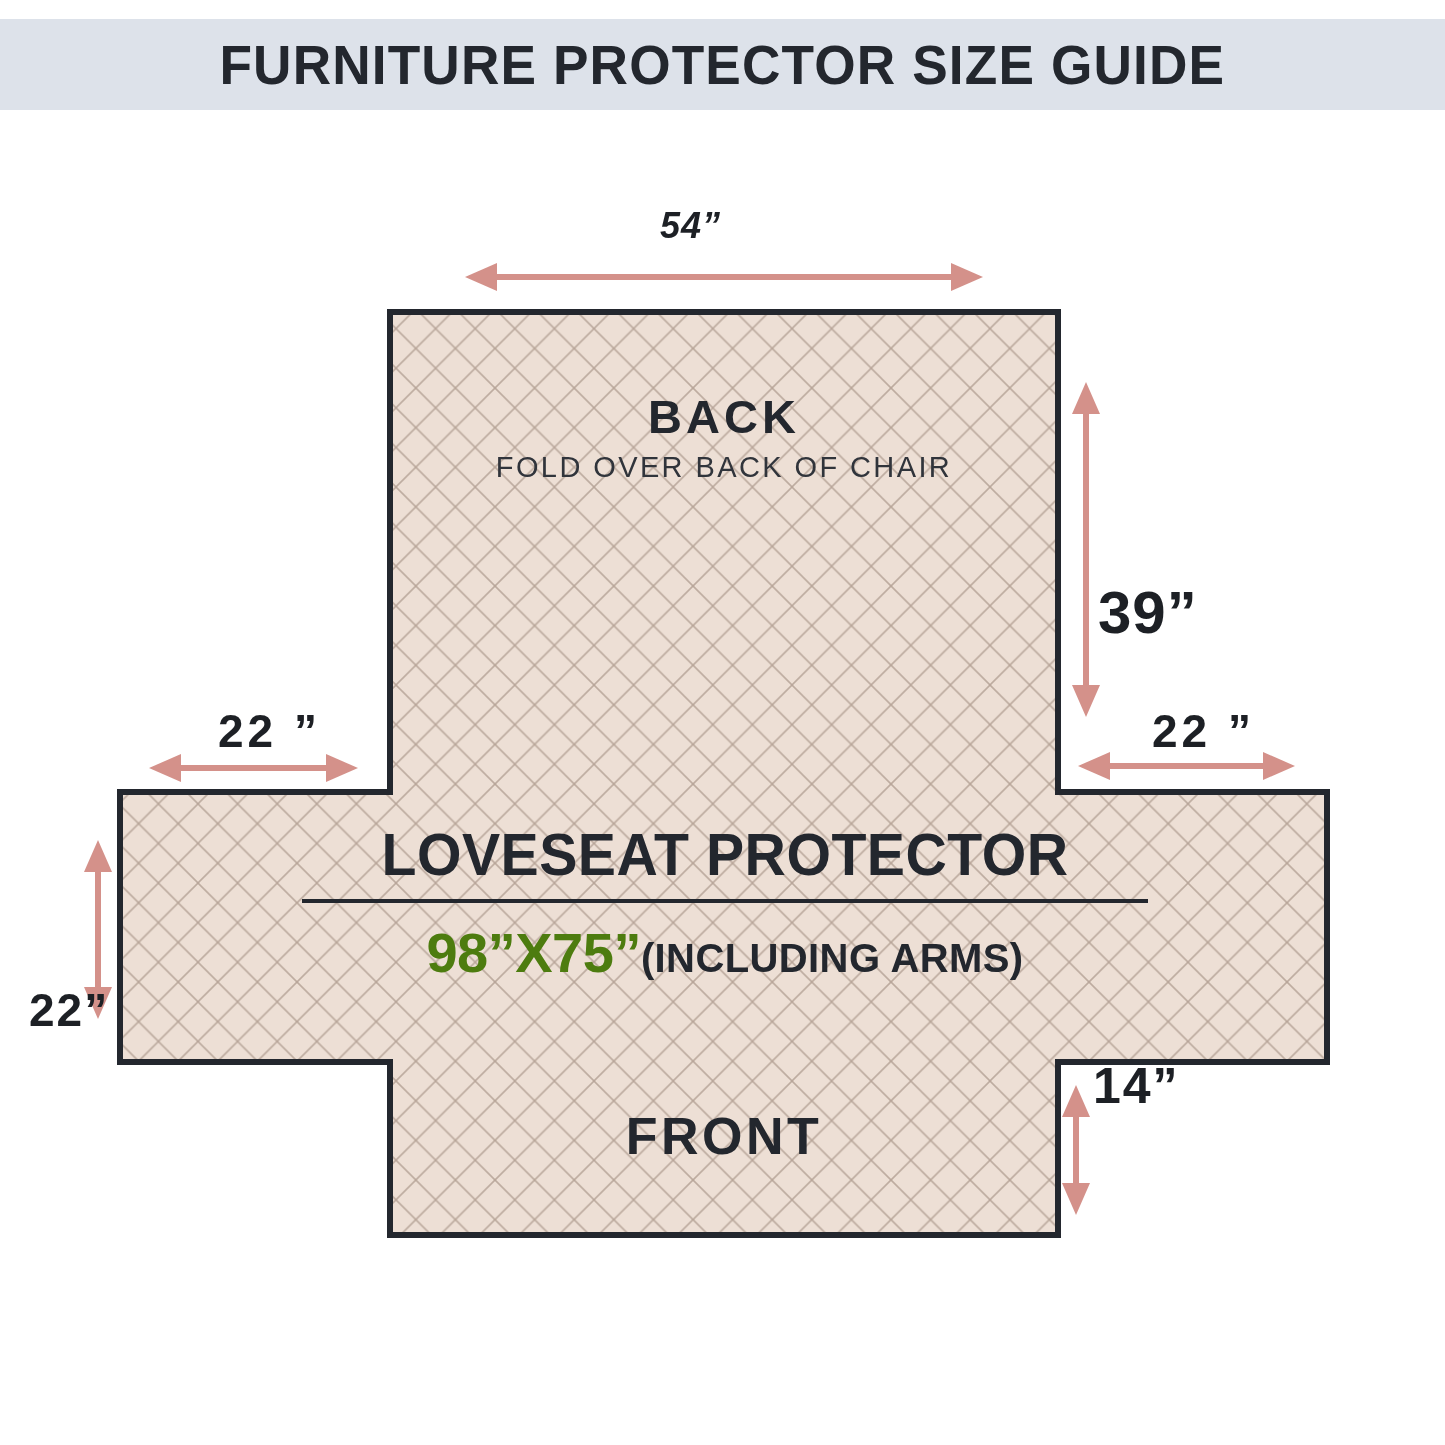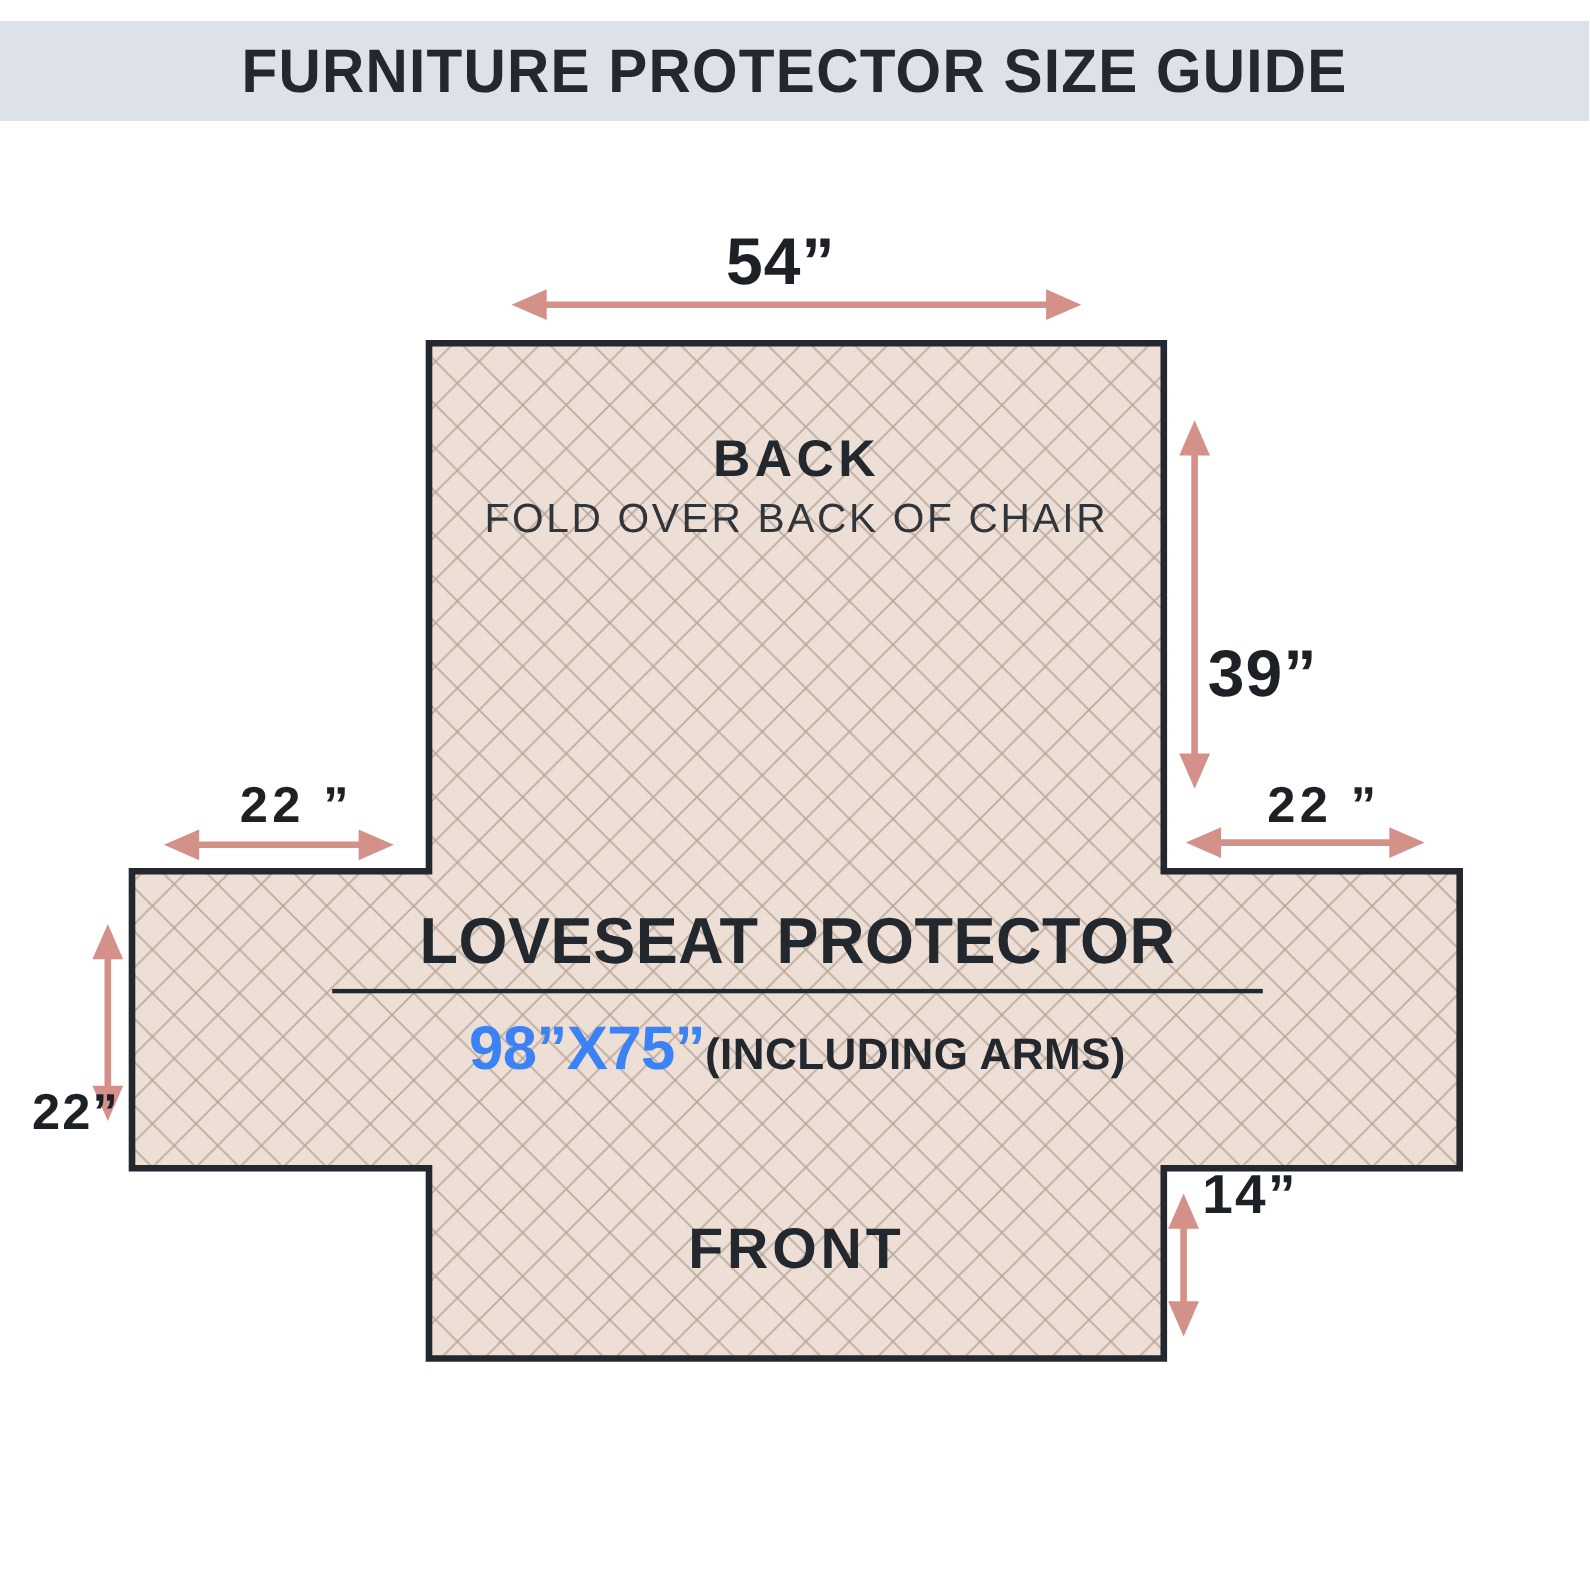--- a/index.html
+++ b/index.html
@@ -60,21 +60,21 @@
 
   #back-label {
     left: 390px; top: 302px; width: 668px;
     font-size: 47px;
     font-weight: 700;
     letter-spacing: 4px;
     text-align: center;
   }
   #back-sub {
     left: 390px; top: 362px; width: 668px;
-    font-size: 37px;
+    font-size: 29px;
     font-weight: 300;
     letter-spacing: 2.4px;
     color: #30343b;
   }
 
   #center-block {
     left: 290px; top: 735px; width: 870px;
   }
   #product-name {
     font-size: 59px;
@@ -90,21 +90,21 @@
     margin: 14px 12px 0 12px;
   }
   #dims-line {
     margin-top: 22px;
     line-height: 1;
     white-space: nowrap;
   }
   #dims-main {
     font-size: 56px;
     font-weight: 700;
-    color: #3b82f6;
+    color: #4d7c0f;
     letter-spacing: -0.5px;
   }
   #dims-note {
     font-size: 40px;
     font-weight: 700;
     color: #23272e;
     letter-spacing: 0.4px;
   }
   #style-note {
     margin-top: 26px;
@@ -123,21 +123,21 @@
   }
 
   
   .dim-label {
     position: absolute;
     color: #1d2025;
     font-weight: 700;
     white-space: nowrap;
     line-height: 1;
   }
-  #dim-54 { left: 660px; top: 117px; font-size: 60px; letter-spacing: 1px; }
+  #dim-54 { left: 660px; top: 117px; font-size: 36px; letter-spacing: 1px; font-style: italic; }
   #dim-39 { left: 1098px; top: 492px; font-size: 60px; letter-spacing: 1px; }
   #dim-22-left  { left: 218px; top: 617px; font-size: 46px; letter-spacing: 4px; }
   #dim-22-right { left: 1152px; top: 617px; font-size: 46px; letter-spacing: 4px; }
   #dim-22-vert  { left: 29px;  top: 896px; font-size: 46px; letter-spacing: 2px; }
   #dim-14 { left: 1093px; top: 970px; font-size: 50px; letter-spacing: 2px; }
 </style>
 </head>
 <body>
 
 <div id="header-band">

